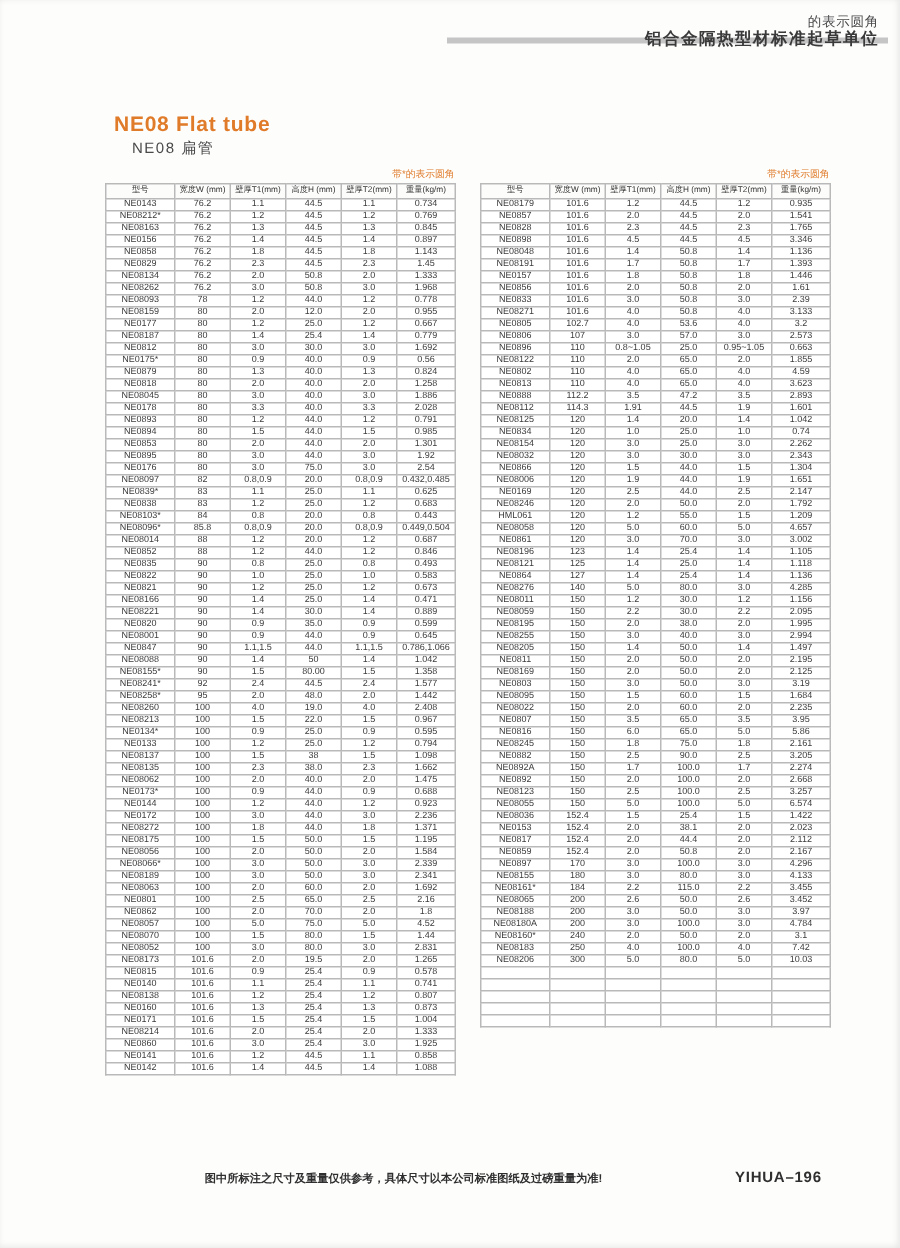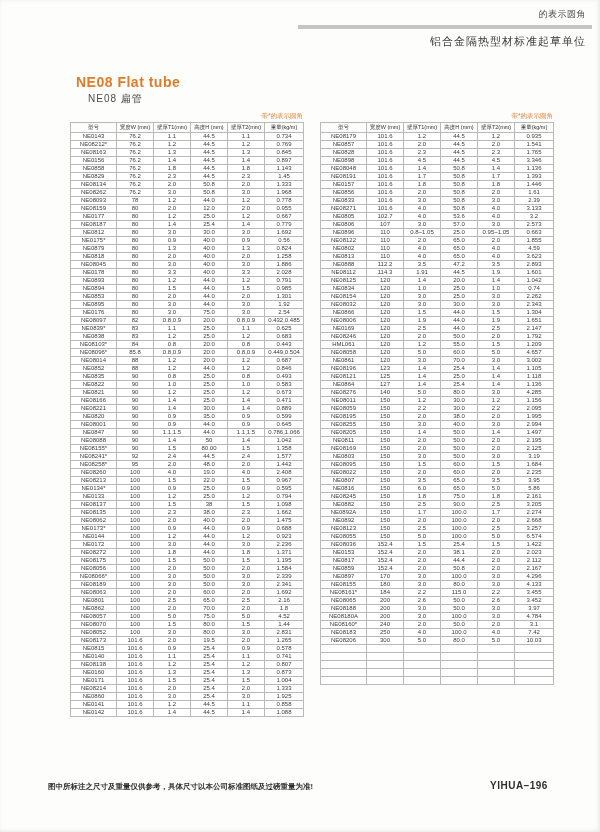--- a/index.html
+++ b/index.html
@@ -19,22 +19,22 @@
   
   .doc-type{
     position:absolute;top:8px;right:14px;
     font-size:9px;color:#4a4a4a;letter-spacing:.5px;
   }
   .header-bar{
     position:absolute;top:25px;left:298px;right:8px;height:4px;
     background:#c5c5c5;
   }
   .org-title{
-    position:absolute;top:34px;right:14px;
-    font-size:11px;font-weight:normal;color:#3a3a3a;letter-spacing:1px;
+    position:absolute;top:18px;right:14px;
+    font-size:11px;font-weight:bold;color:#3a3a3a;letter-spacing:1px;
   }
   
   .sec-title-en{
     position:absolute;top:74px;left:76px;
     font-size:14px;font-weight:bold;color:#e07b2a;
     letter-spacing:.5px;
   }
   .sec-title-cn{
     position:absolute;top:92px;left:88px;
     font-size:10px;color:#4a4a4a;letter-spacing:1px;
@@ -79,21 +79,21 @@
   .spec-table col.c-t1{width:37px;}
   .spec-table col.c-h{width:37px;}
   .spec-table col.c-t2{width:37px;}
   .spec-table col.c-wt{width:39px;}
   
   .footer{
     position:absolute;left:0;right:0;top:780px;
     display:flex;align-items:baseline;
   }
   .footer-note{
-    flex:1;text-align:left;
+    flex:1;text-align:center;
     font-size:7.5px;font-weight:bold;color:#2f2f2f;
     padding-left:48px;
   }
   .page-code{
     width:110px;text-align:left;
     font-size:10px;font-weight:bold;color:#2f2f2f;
     letter-spacing:.5px;
   }
 </style>
 </head>

